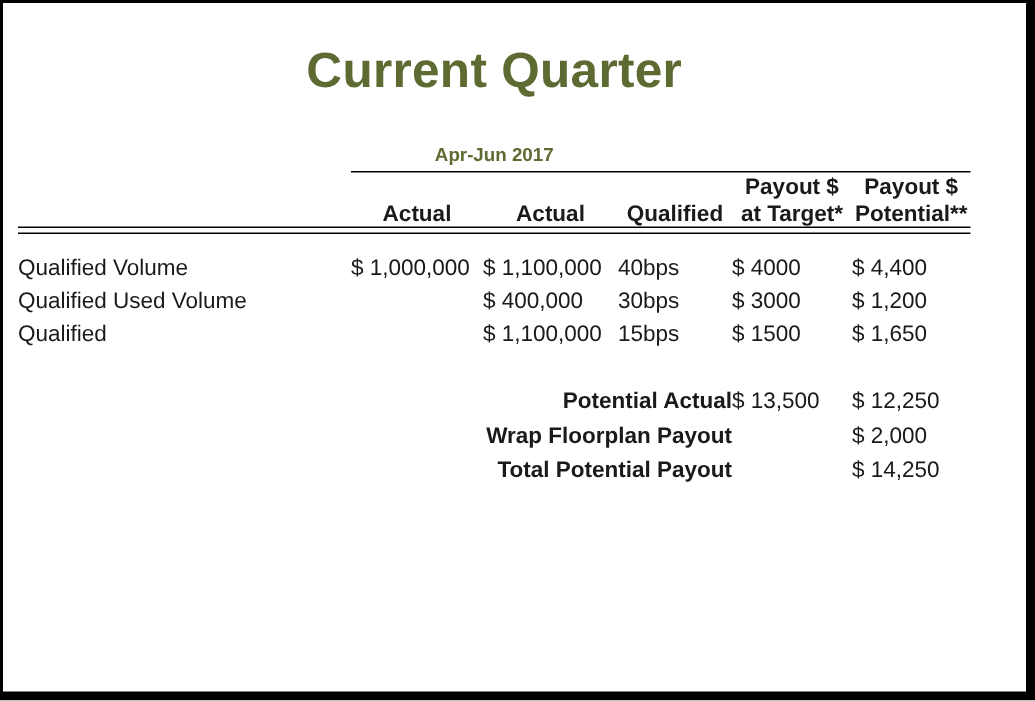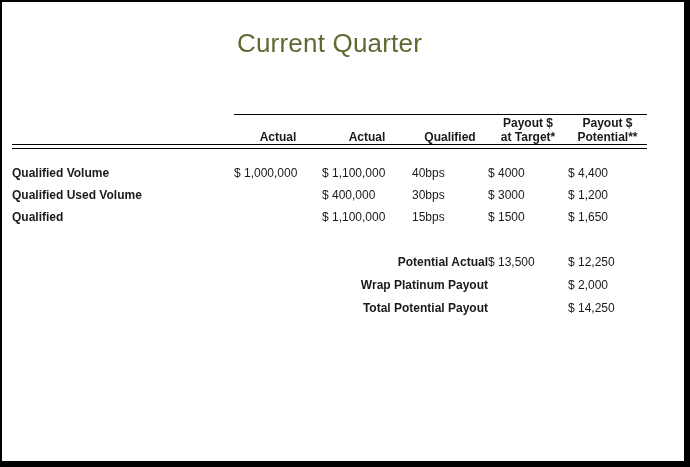--- a/index.html
+++ b/index.html
@@ -25,22 +25,22 @@
 
   
   #title-block {
     position: absolute;
     left: 0;
     top: 26px;
     width: 655px;
     text-align: center;
   }
   #page-title {
-    font-size: 26px;
-    font-weight: normal;
+    font-size: 33px;
+    font-weight: bold;
     color: #5d6b33;
     letter-spacing: 0.2px;
   }
   #period-block {
     position: absolute;
     left: 0;
     top: 92px;
     width: 655px;
     text-align: center;
   }
@@ -55,21 +55,21 @@
     position: absolute;
     left: 10px;
     top: 112px;
     width: 635px;
     border-collapse: collapse;
     table-layout: fixed;
   }
   #report-table td, #report-table th {
     padding: 0;
     vertical-align: bottom;
-    font-size: 12px;
+    font-size: 15px;
     color: #1a1a1a;
     white-space: nowrap;
   }
 
   col.c-label   { width: 222px; }
   col.c-target  { width: 88px; }
   col.c-actual  { width: 90px; }
   col.c-incent  { width: 76px; }
   col.c-paytgt  { width: 80px; }
   col.c-paypot  { width: 79px; }
@@ -120,21 +120,21 @@
     vertical-align: middle;
     border-bottom: 1.2px solid #000000;
     height: 27px;
   }
 
   tr.spacer-sm td { height: 9px; font-size: 0; line-height: 0; }
   tr.spacer-md td { height: 22px; font-size: 0; line-height: 0; }
 
   
   td.row-label {
-    font-weight: bold;
+    font-weight: normal;
     font-size: 14px;
     padding-right: 6px;
     height: 22px;
     vertical-align: middle;
     margin-left: 38px;
   }
   td.num {
     font-size: 13px;
     padding-right: 6px;
     height: 22px;
@@ -158,20 +158,23 @@
 </style>
 </head>
 <body>
 
 <div id="frame">
 
   <div id="title-block">
     <div id="page-title">Current Quarter</div>
   </div>
 
+  <div id="period-block">
+    <span id="period-label">Apr-Jun 2017</span>
+  </div>
 
   <table id="report-table">
     <colgroup>
       <col class="c-label">
       <col class="c-target">
       <col class="c-actual">
       <col class="c-incent">
       <col class="c-paytgt">
       <col class="c-paypot">
     </colgroup>
@@ -239,21 +242,21 @@
         <td colspan="6"></td>
       </tr>
 
       <tr>
         <td class="sum-label" colspan="4">Potential Actual</td>
         <td class="num">$ 13,500</td>
         <td class="num num-pad">$ 12,250</td>
       </tr>
 
       <tr>
-        <td class="sum-label" colspan="4">Wrap Platinum Payout</td>
+        <td class="sum-label" colspan="4">Wrap Floorplan Payout</td>
         <td class="num"></td>
         <td class="num num-pad">$ 2,000</td>
       </tr>
 
       <tr>
         <td class="sum-label" colspan="4">Total Potential Payout</td>
         <td class="num"></td>
         <td class="num num-pad">$ 14,250</td>
       </tr>
 

